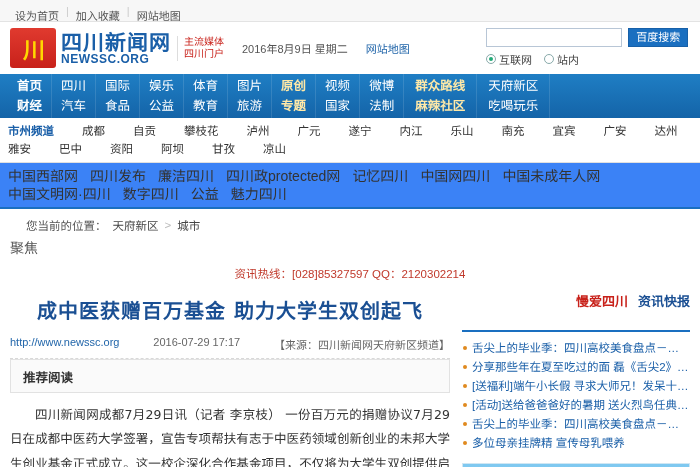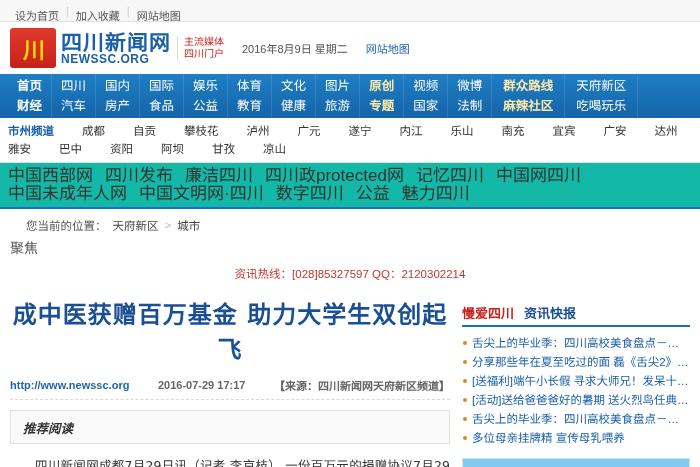--- a/index.html
+++ b/index.html
@@ -138,23 +138,23 @@
     color: #333;
     display: flex;
     flex-wrap: wrap;
     gap: 0 28px;
     line-height: 18px;
   }
   .subnav .first { color: #1a5fa8; font-weight: bold; }
   .subnav span { white-space: nowrap; cursor: pointer; }
   .subnav2 {
     border-bottom: 2px solid #1a6fc0;
-    background: #14b8a6;
+    background: #3b82f6;
     padding: 4px 8px;
-    font-size: 17px;
+    font-size: 14px;
     color: #333;
     display: flex;
     flex-wrap: wrap;
     gap: 0 12px;
     line-height: 18px;
   }
   .subnav2 span { white-space: nowrap; cursor: pointer; }
 
   
   .crumbbar {
@@ -176,67 +176,66 @@
     margin: 2px 0 6px;
   }
 
   
   .content { display: flex; padding: 0 10px; gap: 12px; }
   .col-main { width: 440px; }
   .col-side { width: 228px; }
 
   .article-title {
     text-align: center;
-    font-size: 24px;
+    font-size: 20px;
     font-weight: bold;
     color: #1a4f93;
     font-family: "DejaVu Serif", serif;
     margin: 8px 0 12px;
     letter-spacing: 1px;
   }
   .article-meta {
     display: flex;
-    align-items: center;
+    align-items: flex-start;
     justify-content: space-between;
     font-size: 11px;
     color: #666;
     border-bottom: 1px dashed #d8d8d8;
     padding-bottom: 6px;
-    margin-bottom: 10px;
-    font-weight: bold;
   }
   .article-meta .src-link { color: #2266aa; text-decoration: none; }
 
   .recommend-box {
     border: 1px solid #e2e2e2;
     background: #fafafa;
     height: 34px;
     display: flex;
     align-items: center;
     padding: 0 12px;
     margin-bottom: 10px;
   }
-  .recommend-box .rb-title { font-size: 12.5px; font-weight: bold; color: #333; font-style: italic; }
+  .recommend-box .rb-title { font-size: 12.5px; font-weight: bold; color: #333; }
 
   .para {
     font-size: 12.5px;
     line-height: 1.95;
     color: #333;
     text-indent: 2em;
     margin: 0 0 10px;
     text-align: justify;
     font-family: "DejaVu Sans", sans-serif;
   }
 
   
   .side-head {
     display: flex; align-items: center; gap: 10px;
     border-bottom: 2px solid #1a6fc0;
-    padding-bottom: 3px;
-    margin-top: 16px;
+    padding-bottom: 20px;
+    margin-top: 4px;
+    justify-content: flex-end;
   }
   .side-head .sh-main {
     font-size: 13px; font-weight: bold; color: #c8211a;
     font-family: "DejaVu Serif", serif;
   }
   .side-head .sh-sub {
     font-size: 13px; font-weight: bold; color: #1a4f93;
     font-family: "DejaVu Serif", serif;
   }
   .side-list { list-style: none; margin: 7px 0 0; padding: 0; }
@@ -301,50 +300,58 @@
       <div class="logo-slogan">
         <div>主流媒体</div>
         <div>四川门户</div>
       </div>
     </div>
     <div class="hdr-date">2016年8月9日 星期二</div>
     <div class="hdr-sitemap">
       <a href="#">网站地图</a>
     </div>
 
+    <div class="search-area">
+      <div>
+        <input class="search-input" type="text" placeholder="" style="">
+        <span class="search-btn">百度搜索</span>
+      </div>
+      <div class="search-radios">
+        <label>
+          <span class="rdo on"></span>
+          <span>互联网</span>
+        </label>
+        <label>
+          <span class="rdo"></span>
+          <span>站内</span>
+        </label>
+      </div>
+    </div>
   </div>
 
   <div class="mainnav">
     <div class="nav-col strong">
       <span>首页</span>
       <span>财经</span>
     </div>
     <div class="nav-col">
       <span>四川</span>
       <span>汽车</span>
     </div>
     <div class="nav-col">
-      <span>国内</span>
-      <span>房产</span>
-    </div>
-    <div class="nav-col">
       <span>国际</span>
       <span>食品</span>
     </div>
     <div class="nav-col">
       <span>娱乐</span>
       <span>公益</span>
     </div>
     <div class="nav-col">
       <span>体育</span>
       <span>教育</span>
-    </div>
-    <div class="nav-col">
-      <span>文化</span>
-      <span>健康</span>
     </div>
     <div class="nav-col">
       <span>图片</span>
       <span>旅游</span>
     </div>
     <div class="nav-col acc">
       <span>原创</span>
       <span>专题</span>
     </div>
     <div class="nav-col">

